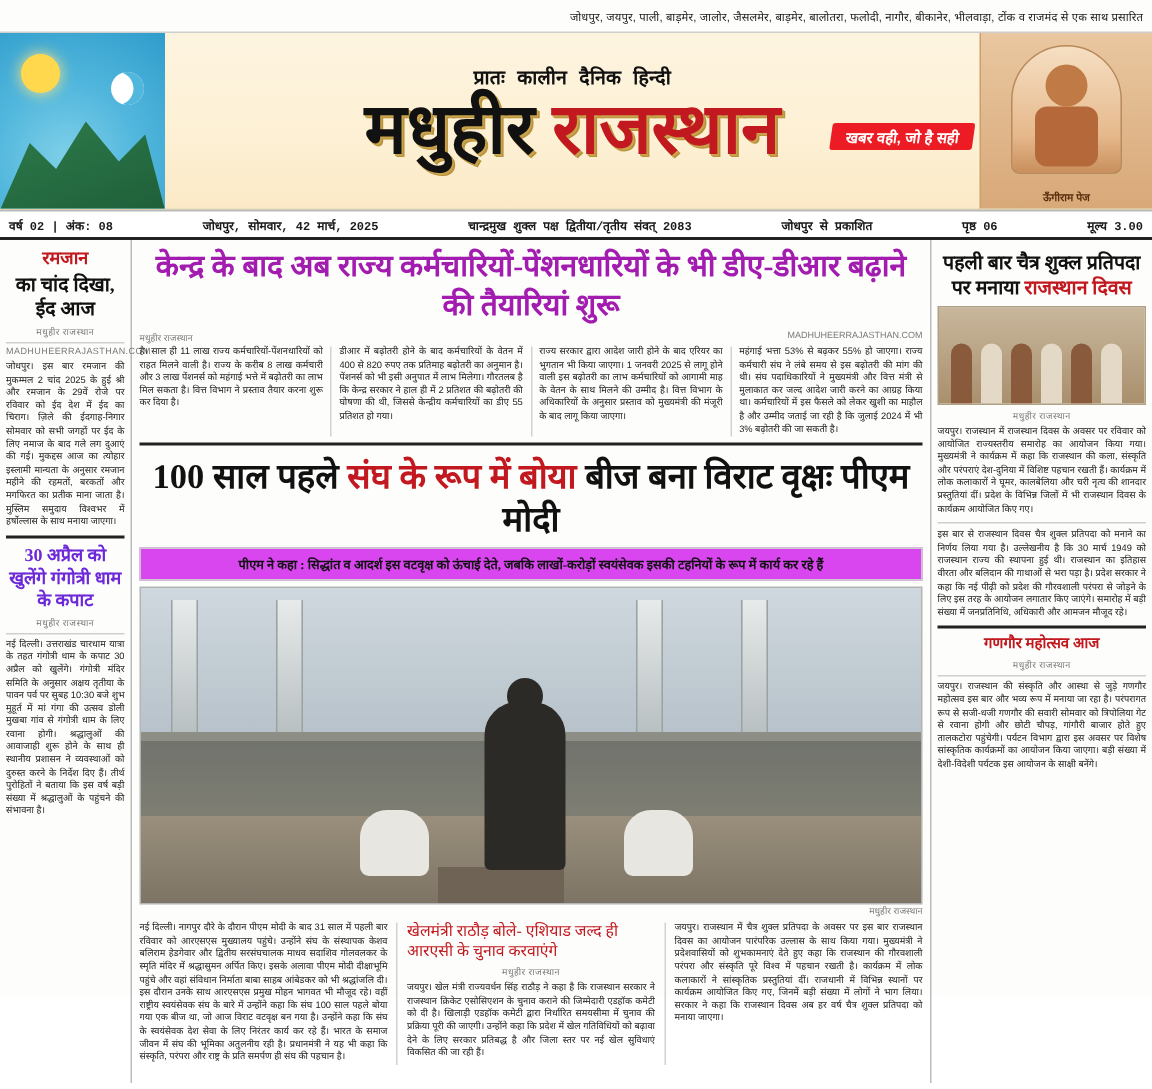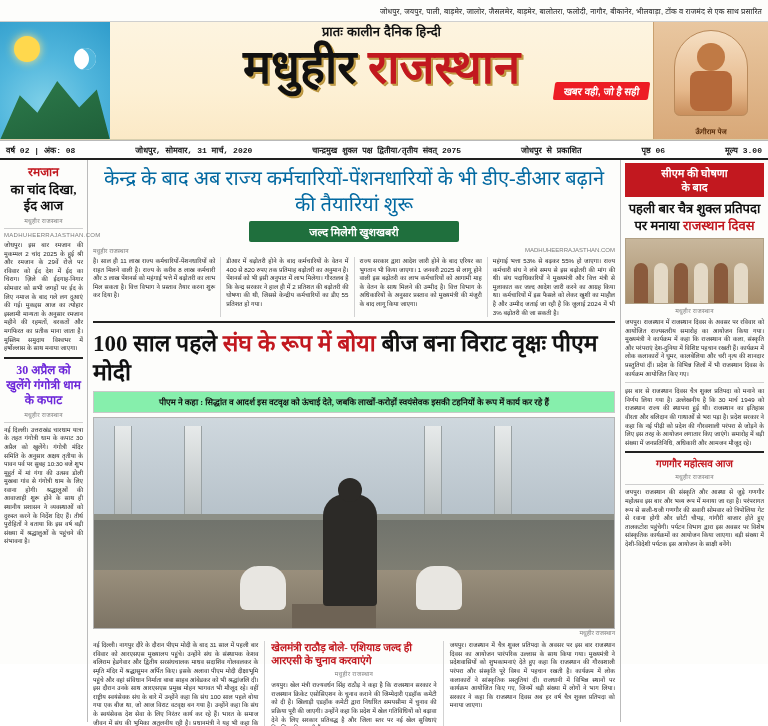--- a/index.html
+++ b/index.html
@@ -63,22 +63,22 @@
   .mh-right .deity:after{
     content:""; position:absolute; left:50%; transform:translateX(-50%); top:40px;
     width:42px; height:40px; border-radius:8px; background:#b5693a;
   }
   .mh-right .cap {
     position:absolute; bottom:4px; left:0; right:0; text-align:center;
     font-size:7px; color:#5a2e0c; font-weight:bold;
   }
   .mh-center { position:absolute; left:110px; right:115px; top:0; bottom:0; text-align:center; }
   .tagline-top {
-    margin-top:0; font-size:13px; font-weight:bold; color:#111;
-    font-family:Liberation Sans, sans-serif; letter-spacing:0.2px;
+    margin-top:20px; font-size:13px; font-weight:bold; color:#111;
+    font-family:Liberation Mono, monospace; letter-spacing:0.2px;
   }
   .paper-title {
     margin-top:0px; font-size:47px; line-height:54px; font-weight:bold;
     font-family:"Liberation Serif", serif; color:#111;
     text-shadow: 1px 1px 0 #c8a34b, 2px 2px 0 #b8923c;
   }
   .paper-title .red { color:#c2181f; }
   .khabar {
     position:absolute; right:4px; top:60px;
     background:#ed1c24; color:#fff; font-size:10px; font-weight:bold;
@@ -110,42 +110,42 @@
   .ramzan-box { text-align:center; }
   .ramzan-title { color:#c2181f; font-size:12px; font-weight:bold; font-family:"Liberation Serif",serif; }
   .ramzan-head { font-size:13px; font-weight:bold; line-height:16px; font-family:"Liberation Serif",serif; margin-top:2px;}
   .credit { font-size:6px; color:#7a7a7a; text-align:center; margin:3px 0; letter-spacing:0.3px;}
   .rule { border-top:1px solid #cfcfcf; margin:3px 0; }
   .body-hi { font-size:6.2px; line-height:8.6px; text-align:justify; color:#222; }
   .sub-head-red { color:#6d28d9; font-size:12px; font-weight:bold; text-align:center; line-height:15px; font-family:"Liberation Serif",serif;}
 
   
   .lead-head {
-    font-size:20px; line-height:26px; font-weight:normal; text-align:center;
-    font-family:"Liberation Serif", serif; color:#0369a1; margin:2px 0 4px;
+    font-size:20px; line-height:26px; font-weight:bold; text-align:center;
+    font-family:"Liberation Serif", serif; color:#a21caf; margin:2px 0 4px;
   }
   .ribbon {
     display:block; margin:0 auto 5px; width:210px; text-align:center;
     background:#1f6f3d; color:#fff; font-size:11px; font-weight:bold;
     padding:3px 0; border-radius:2px;
     font-family:"Liberation Serif", serif;
   }
   .ribbon-wrap { display:flex; align-items:center; gap:6px; justify-content:center; }
   .byline-row { display:flex; justify-content:space-between; font-size:6px; color:#7a7a7a; margin-bottom:2px;}
   .four-col { display:flex; gap:5px; }
   .four-col .c { flex:1; }
   .vline { border-left:1px solid #d2d2d2; }
 
   .head2 {
-    font-size:23px; line-height:29px; font-weight:bold; 
+    font-size:23px; line-height:29px; font-weight:bold; text-align:center;
     font-family:"Liberation Serif", serif; color:#111; margin:6px 0 2px;
   }
   .head2 .red { color:#c2181f; }
   .quote-box {
-    border:1px solid #c9c9c9; background:#86efac; padding:4px 6px; margin:4px 0;
+    border:1px solid #c9c9c9; background:#d946ef; padding:4px 6px; margin:4px 0;
     font-size:8.5px; line-height:12px; text-align:center; font-weight:bold;
     font-family:"Liberation Serif", serif;
   }
   .photo {
     position:relative; width:100%; height:212px; margin-top:3px;
     background:linear-gradient(180deg,#b9c9d6 0%,#98a9b8 38%,#6b6f6a 39%,#8e8a7a 100%);
     border:1px solid #b4b4b4; overflow:hidden;
   }
   .photo .bldg {
     position:absolute; left:0; right:0; top:0; height:96px;
@@ -176,21 +176,21 @@
     background:linear-gradient(180deg,#9a8f7c 0%,#7d7465 100%);
   }
   .photo .rail {
     position:absolute; left:0; right:0; top:96px; height:6px; background:#8d8f86;
   }
   .cap-photo { font-size:6px; color:#7a7a7a; text-align:right; }
 
   .three-col { display:flex; gap:6px; margin-top:4px; }
   .three-col .c { flex:1; }
   .mini-head {
-    font-size:10.5px; line-height:13px; font-weight:bold; font-family:"Liberation Serif", serif;
+    font-size:10.5px; line-height:13px; font-weight:normal; font-family:"Liberation Serif", serif;
     margin-bottom:2px;
   }
   .mini-head.red { color:#c2181f; }
 
   
   .cm-banner {
     background:#c2181f; color:#fff; text-align:center; font-weight:bold;
     font-size:11px; line-height:14px; padding:3px 2px; font-family:"Liberation Serif", serif;
   }
   .r-head { font-size:13px; line-height:17px; font-weight:bold; text-align:center; font-family:"Liberation Serif",serif; margin-top:3px;}
@@ -236,22 +236,22 @@
     </div>
 
     <div class="mh-right">
       <div class="deity"></div>
       <div class="cap">ऊँगीराम पेज</div>
     </div>
   </div>
 
   <div class="infobar">
     <span>वर्ष 02 | अंक: 08</span>
-    <span>जोधपुर, सोमवार, 31 मार्च, 2020</span>
-    <span>चान्द्रमुख शुक्ल पक्ष द्वितीया/तृतीय संवत् 2075</span>
+    <span>जोधपुर, सोमवार, 42 मार्च, 2025</span>
+    <span>चान्द्रमुख शुक्ल पक्ष द्वितीया/तृतीय संवत् 2083</span>
     <span>जोधपुर से प्रकाशित</span>
     <span>पृष्ठ 06</span>
     <span>मूल्य 3.00</span>
   </div>
 
   <div class="content">
 
     <div class="col-left">
       <div class="ramzan-box">
         <div class="ramzan-title">रमजान</div>
@@ -263,23 +263,20 @@
       <div class="body-hi">जोधपुर। इस बार रमजान की मुकम्मल 2 चांद 2025 के हुई श्री और रमजान के 29वें रोजे पर रविवार को ईद देश में ईद का चिराग। ज़िले की ईदगाह-निगार सोमवार को सभी जगहों पर ईद के लिए नमाज के बाद गले लग दुआएं की गई। मुकद्दस आज का त्योहार इस्लामी मान्यता के अनुसार रमजान महीने की रहमतों, बरकतों और मगफिरत का प्रतीक माना जाता है। मुस्लिम समुदाय विश्वभर में हर्षोल्लास के साथ मनाया जाएगा।</div>
       <div class="hr-dark"></div>
       <div class="sub-head-red">30 अप्रैल को खुलेंगे गंगोत्री धाम के कपाट</div>
       <div class="credit">मधुहीर राजस्थान</div>
       <div class="rule"></div>
       <div class="body-hi">नई दिल्ली। उत्तराखंड चारधाम यात्रा के तहत गंगोत्री धाम के कपाट 30 अप्रैल को खुलेंगे। गंगोत्री मंदिर समिति के अनुसार अक्षय तृतीया के पावन पर्व पर सुबह 10:30 बजे शुभ मुहूर्त में मां गंगा की उत्सव डोली मुखबा गांव से गंगोत्री धाम के लिए रवाना होगी। श्रद्धालुओं की आवाजाही शुरू होने के साथ ही स्थानीय प्रशासन ने व्यवस्थाओं को दुरुस्त करने के निर्देश दिए हैं। तीर्थ पुरोहितों ने बताया कि इस वर्ष बड़ी संख्या में श्रद्धालुओं के पहुंचने की संभावना है।</div>
     </div>
 
     <div class="col-main">
       <div class="lead-head">केन्द्र के बाद अब राज्य कर्मचारियों-पेंशनधारियों के भी डीए-डीआर बढ़ाने की तैयारियां शुरू</div>
-      <div class="ribbon-wrap">
-        <div class="ribbon">जल्द मिलेगी खुशखबरी</div>
-      </div>
       <div class="byline-row">
         <span>मधुहीर राजस्थान</span>
         <span>MADHUHEERRAJASTHAN.COM</span>
       </div>
       <div class="four-col">
         <div class="c body-hi">है। साल ही 11 लाख राज्य कर्मचारियों-पेंशनधारियों को राहत मिलने वाली है। राज्य के करीब 8 लाख कर्मचारी और 3 लाख पेंशनर्स को महंगाई भत्ते में बढ़ोतरी का लाभ मिल सकता है। वित्त विभाग ने प्रस्ताव तैयार करना शुरू कर दिया है।</div>
         <div class="c body-hi vline" style="padding-left:5px">डीआर में बढ़ोतरी होने के बाद कर्मचारियों के वेतन में 400 से 820 रुपए तक प्रतिमाह बढ़ोतरी का अनुमान है। पेंशनर्स को भी इसी अनुपात में लाभ मिलेगा। गौरतलब है कि केन्द्र सरकार ने हाल ही में 2 प्रतिशत की बढ़ोतरी की घोषणा की थी, जिससे केन्द्रीय कर्मचारियों का डीए 55 प्रतिशत हो गया।</div>
         <div class="c body-hi vline" style="padding-left:5px">राज्य सरकार द्वारा आदेश जारी होने के बाद एरियर का भुगतान भी किया जाएगा। 1 जनवरी 2025 से लागू होने वाली इस बढ़ोतरी का लाभ कर्मचारियों को आगामी माह के वेतन के साथ मिलने की उम्मीद है। वित्त विभाग के अधिकारियों के अनुसार प्रस्ताव को मुख्यमंत्री की मंजूरी के बाद लागू किया जाएगा।</div>
         <div class="c body-hi vline" style="padding-left:5px">महंगाई भत्ता 53% से बढ़कर 55% हो जाएगा। राज्य कर्मचारी संघ ने लंबे समय से इस बढ़ोतरी की मांग की थी। संघ पदाधिकारियों ने मुख्यमंत्री और वित्त मंत्री से मुलाकात कर जल्द आदेश जारी करने का आग्रह किया था। कर्मचारियों में इस फैसले को लेकर खुशी का माहौल है और उम्मीद जताई जा रही है कि जुलाई 2024 में भी 3% बढ़ोतरी की जा सकती है।</div>
       </div>
@@ -317,24 +314,20 @@
           <div class="body-hi">जयपुर। खेल मंत्री राज्यवर्धन सिंह राठौड़ ने कहा है कि राजस्थान सरकार ने राजस्थान क्रिकेट एसोसिएशन के चुनाव कराने की जिम्मेदारी एडहॉक कमेटी को दी है। खिलाड़ी एडहॉक कमेटी द्वारा निर्धारित समयसीमा में चुनाव की प्रक्रिया पूरी की जाएगी। उन्होंने कहा कि प्रदेश में खेल गतिविधियों को बढ़ावा देने के लिए सरकार प्रतिबद्ध है और जिला स्तर पर नई खेल सुविधाएं विकसित की जा रही हैं।</div>
 
         </div>
         <div class="c vline" style="padding-left:6px">
           <div class="body-hi">जयपुर। राजस्थान में चैत्र शुक्ल प्रतिपदा के अवसर पर इस बार राजस्थान दिवस का आयोजन पारंपरिक उल्लास के साथ किया गया। मुख्यमंत्री ने प्रदेशवासियों को शुभकामनाएं देते हुए कहा कि राजस्थान की गौरवशाली परंपरा और संस्कृति पूरे विश्व में पहचान रखती है। कार्यक्रम में लोक कलाकारों ने सांस्कृतिक प्रस्तुतियां दीं। राजधानी में विभिन्न स्थानों पर कार्यक्रम आयोजित किए गए, जिनमें बड़ी संख्या में लोगों ने भाग लिया। सरकार ने कहा कि राजस्थान दिवस अब हर वर्ष चैत्र शुक्ल प्रतिपदा को मनाया जाएगा।</div>
         </div>
       </div>
     </div>
 
     <div class="col-right">
-      <div class="cm-banner">
-        <div>सीएम की घोषणा</div>
-        <div>के बाद</div>
-      </div>
       <div class="r-head">
         <span>पहली बार चैत्र शुक्ल प्रतिपदा पर मनाया </span><span class="red">राजस्थान दिवस</span>
       </div>
       <div class="r-photo">
         <div class="fig" style="left:8px"></div>
         <div class="fig w" style="left:28px"></div>
         <div class="fig" style="left:48px"></div>
         <div class="fig w" style="left:68px"></div>
         <div class="fig" style="left:88px"></div>
         <div class="fig w" style="left:108px"></div>

